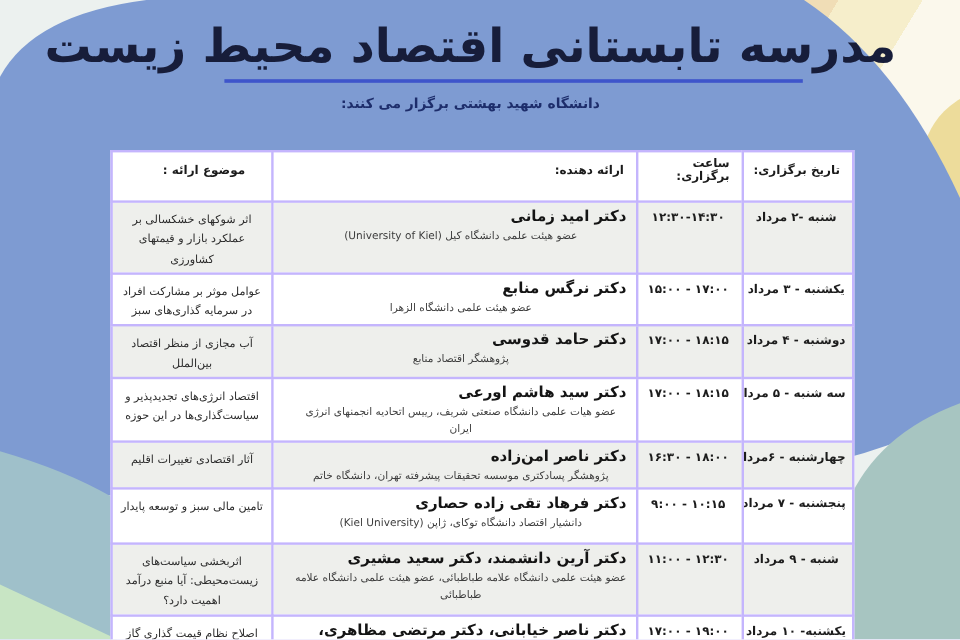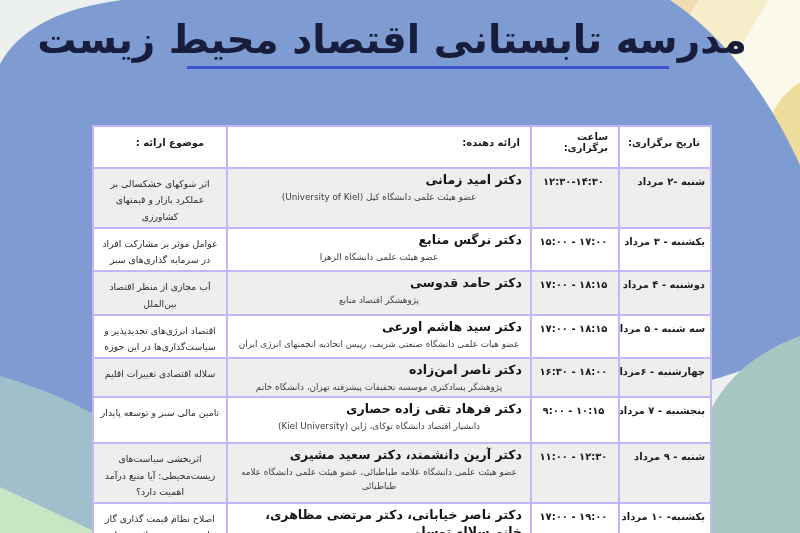--- a/index.html
+++ b/index.html
@@ -28,28 +28,28 @@
   }
   th,td{border:2px solid #c4b5fd;overflow:hidden;}
   thead th{
     font-size:10px;font-weight:bold;color:#1b1b1b;text-align:right;
     padding:0 10px 10px 2px;vertical-align:middle;background:#ffffff;
   }
   thead th.c-topic{text-align:center;padding-left:30px;}
   tbody tr:nth-child(odd) td{background:#eeefec;}
   td{vertical-align:top;}
   td.c-date{
-    font-size:10px;font-weight:bold;color:#1c1c1c;text-align:right;
+    font-size:10px;font-weight:bold;color:#1c1c1c;text-align:center;
     padding:7px 5px 0 2px;white-space:nowrap;
   }
   td.c-time{
     font-size:10px;font-weight:bold;color:#1c1c1c;text-align:center;
     padding:7px 5px 0 2px;white-space:nowrap;
   }
-  td.c-pres{padding:3px 8px 2px 8px;}
+  td.c-pres{padding:3px 8px 2px 18px;}
   .p-name{font-size:12.5px;font-weight:bold;color:#141414;text-align:right;line-height:1.35;}
   .p-affil{font-size:8.8px;color:#3d3d3d;text-align:center;margin-top:1px;line-height:1.6;}
   td.c-topic{
     font-size:9.3px;color:#2c2c2c;text-align:center;padding:7px 5px 2px;line-height:1.75;
   }
   .ltr{direction:ltr;unicode-bidi:isolate;display:inline-block;}
 </style>
 </head>
 <body>
 
@@ -76,20 +76,21 @@
     <path d="M0,64 Q28,12 122,0 L670,0 Q748,52 800,165 L800,345 Q722,385 640,394 Q300,412 0,414 Z" fill="#7e9bd2"></path>
     <path d="M800,336 Q730,362 706,420 Q692,472 695,533 L800,533 Z" fill="#a7c5c1"></path>
     <path d="M0,376 Q55,392 93,414 L93,533 L0,533 Z" fill="#9fc0ca"></path>
     <path d="M0,487 L98,533 L0,533 Z" fill="#c8e5c4"></path>
   </svg>
 
   <div class="header">
     <h1 class="title">مدرسه تابستانی اقتصاد محیط زیست</h1>
     <div class="title-underline"></div>
     <div class="subtitle">
+      <div>دانشگاه شهید بهشتی برگزار می کنند:</div>
     </div>
   </div>
 
   <div class="panel">
     <table>
       <colgroup>
         <col style="width:92px">
           <col style="width:88px">
           <col style="width:304px">
           <col style="width:134px">
@@ -139,21 +140,21 @@
           </td>
           <td class="c-topic">اقتصاد انرژی‌های تجدیدپذیر و سیاست‌گذاری‌ها در این حوزه</td>
         </tr>
         <tr style="height:37px">
           <td class="c-date">چهارشنبه - ۶مرداد</td>
           <td class="c-time"><span class="ltr">۱۶:۳۰ - ۱۸:۰۰</span></td>
           <td class="c-pres">
             <div class="p-name">دکتر ناصر امن‌زاده</div>
             <div class="p-affil">پژوهشگر پسادکتری موسسه تحقیقات پیشرفته تهران، دانشگاه خاتم</div>
           </td>
-          <td class="c-topic">سلاله اقتصادی تغییرات اقلیم</td>
+          <td class="c-topic">آثار اقتصادی تغییرات اقلیم</td>
         </tr>
         <tr style="height:46px">
           <td class="c-date">پنجشنبه - ۷ مرداد</td>
           <td class="c-time"><span class="ltr">۹:۰۰ - ۱۰:۱۵</span></td>
           <td class="c-pres">
             <div class="p-name">دکتر فرهاد تقی زاده حصاری</div>
             <div class="p-affil">دانشیار اقتصاد دانشگاه توکای، ژاپن (Kiel University)</div>
           </td>
           <td class="c-topic">تامین مالی سبز و توسعه پایدار</td>
         </tr>

